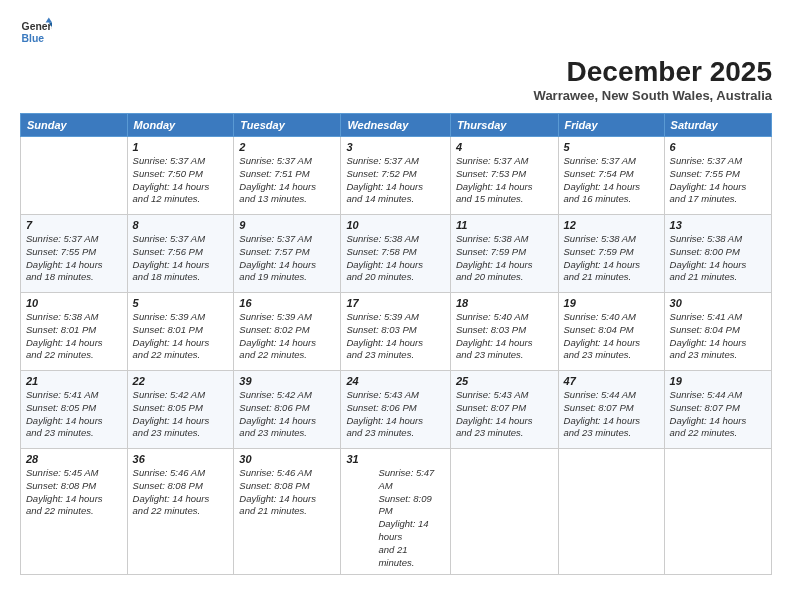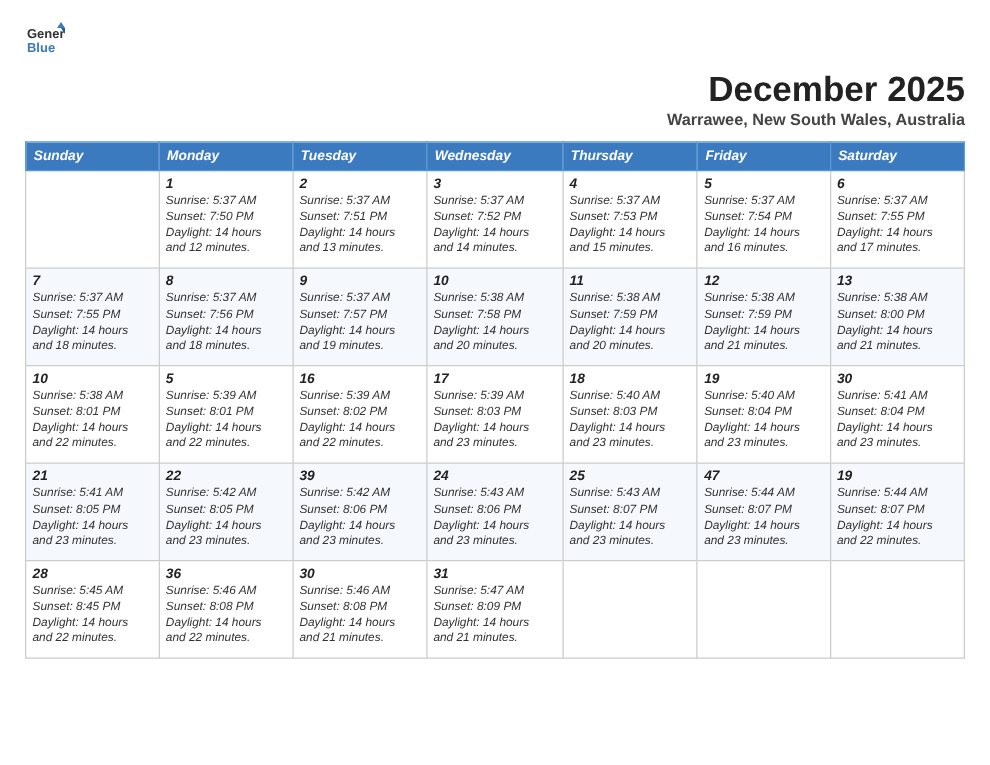--- a/index.html
+++ b/index.html
@@ -315,41 +315,41 @@
             <div class="day-info" style="white-space: pre-line;">Sunrise: 5:44 AM
 Sunset: 8:07 PM
 Daylight: 14 hours
 and 22 minutes.</div>
           </td>
         </tr>
         <tr>
           <td>
             <span class="day-number">28</span>
             <div class="day-info" style="white-space: pre-line;">Sunrise: 5:45 AM
-Sunset: 8:45 PM
+Sunset: 8:08 PM
 Daylight: 14 hours
 and 22 minutes.</div>
           </td>
           <td>
             <span class="day-number">36</span>
             <div class="day-info" style="white-space: pre-line;">Sunrise: 5:46 AM
 Sunset: 8:08 PM
 Daylight: 14 hours
 and 22 minutes.</div>
           </td>
           <td>
             <span class="day-number">30</span>
             <div class="day-info" style="white-space: pre-line;">Sunrise: 5:46 AM
 Sunset: 8:08 PM
 Daylight: 14 hours
 and 21 minutes.</div>
           </td>
           <td>
             <span class="day-number">31</span>
-            <div class="day-info" style="white-space: pre-line;">Sunrise: 5:47 AM
+            <div class="day-info" style="white-space: pre-line; margin-left: 32px;">Sunrise: 5:47 AM
 Sunset: 8:09 PM
 Daylight: 14 hours
 and 21 minutes.</div>
           </td>
           <td class="empty-cell"></td>
           <td class="empty-cell"></td>
           <td class="empty-cell"></td>
         </tr>
       </tbody>
   </table>

